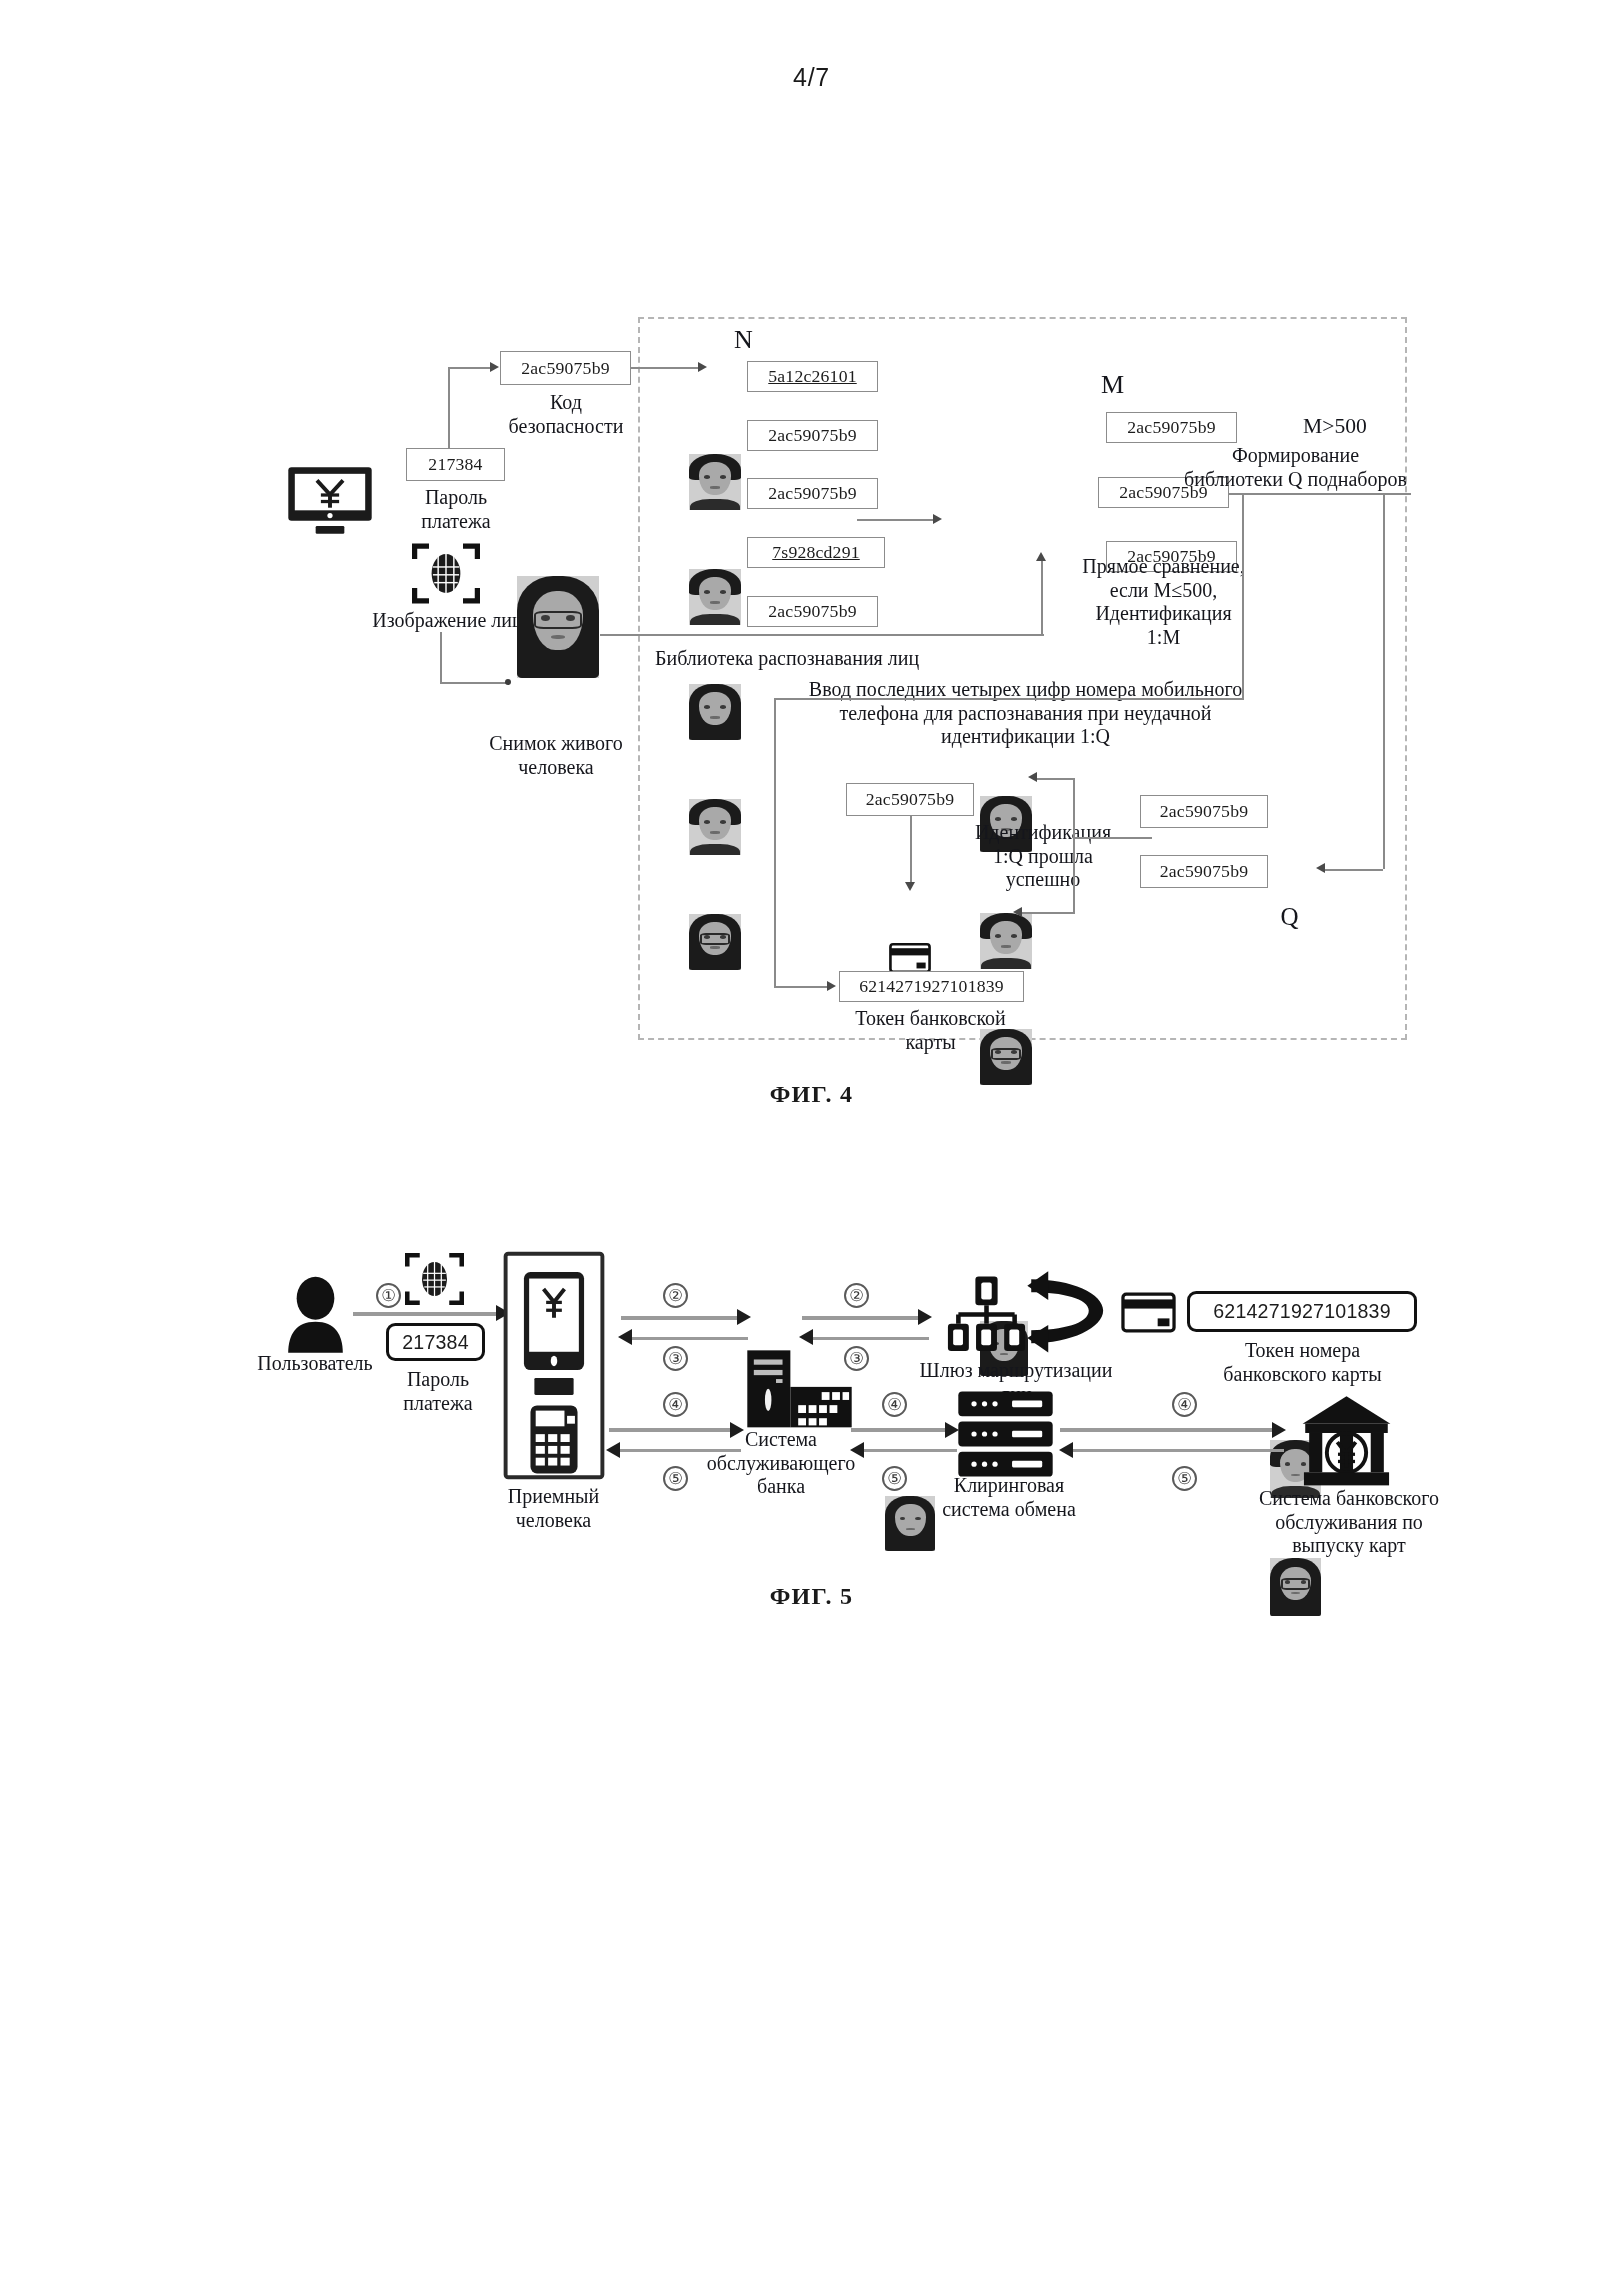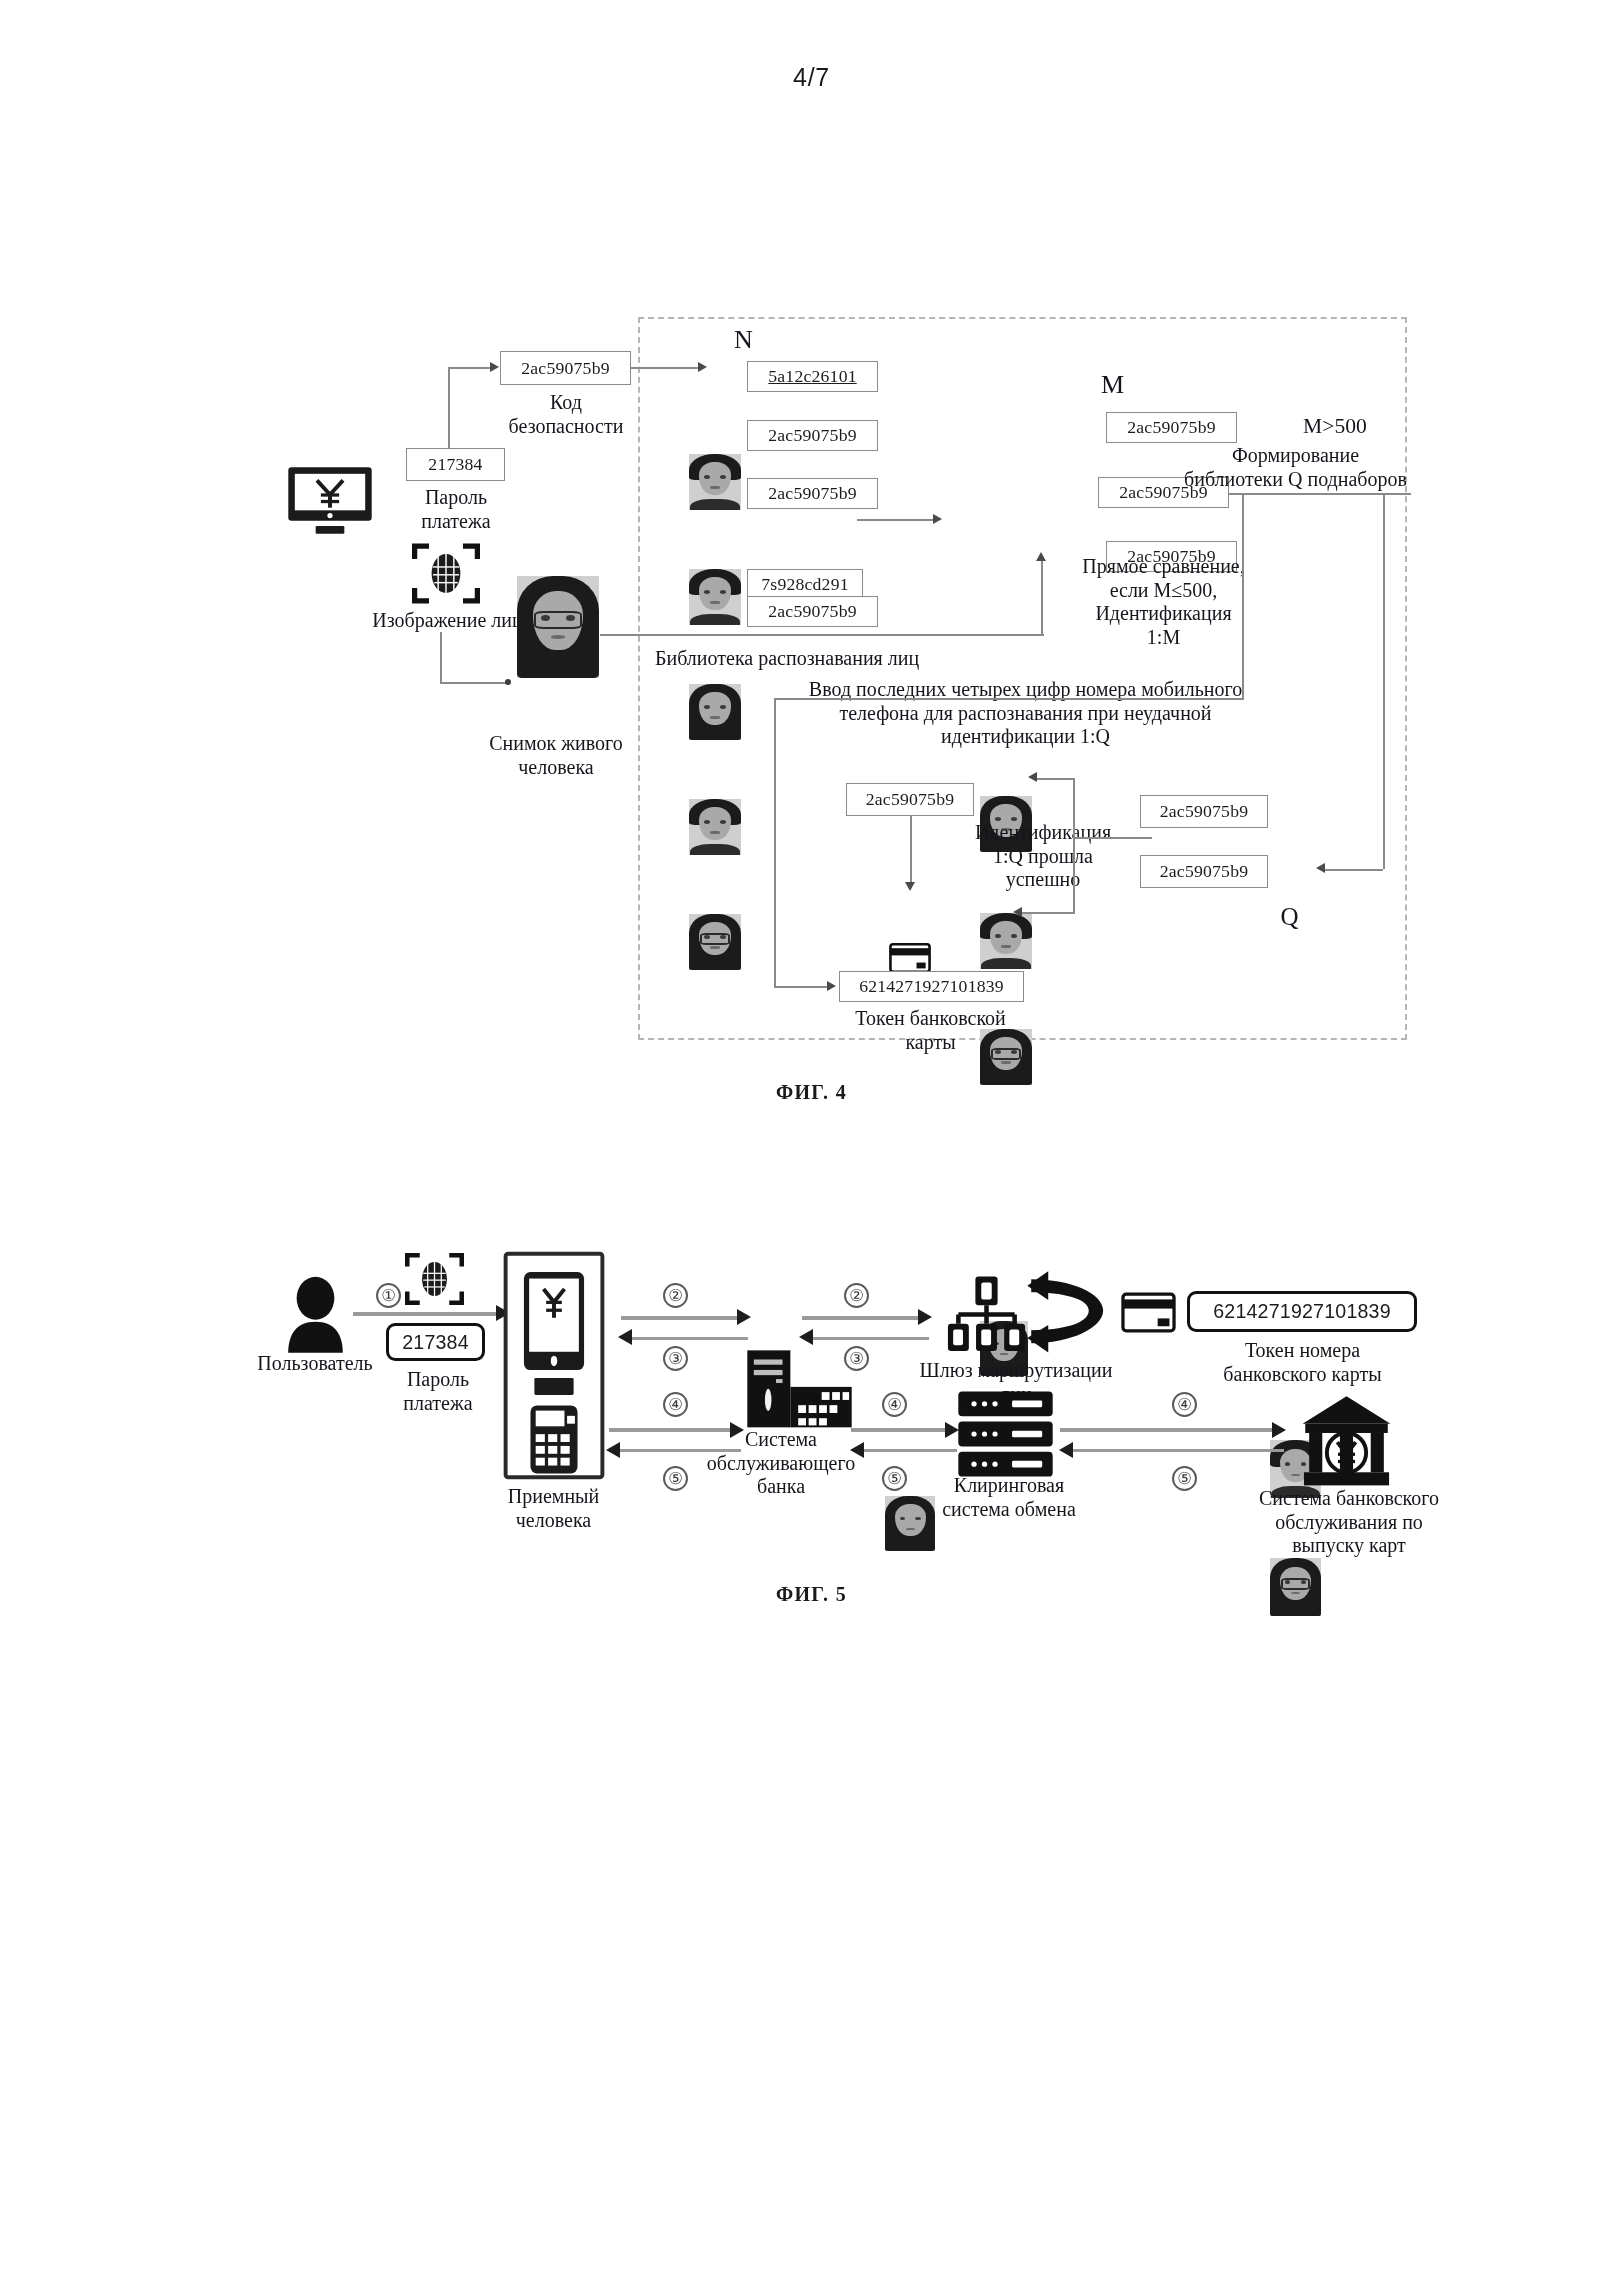--- a/index.html
+++ b/index.html
@@ -30,21 +30,21 @@
     font-size: 20px;
     line-height: 1.18;
     text-align: center;
     color: #15161c;
     white-space: pre-line;
   }
   .lbl-l { text-align: left; }
   .fig-caption {
     font-family: "Liberation Serif", serif;
     font-weight: bold;
-    font-size: 20px;
+    font-size: 24px;
     letter-spacing: 1.3px;
     text-align: center;
   }
 
   
   .chip {
     border: 1.3px solid #8c8c8c;
     background: #fff;
     font-family: "Liberation Serif", serif;
     font-size: 17.7px;
@@ -272,21 +272,21 @@
 <div class="abs chip" style="left:747px; top:478px; width:131px; height:31px;">2ac59075b9</div>
 
 <div class="abs face" style="left:689px; top:529px; width:52px; height:56px;">
   <div class="hair"></div>
     <div class="skin"></div>
     <div class="eye l"></div>
     <div class="eye r"></div>
     <div class="mouth"></div>
     <div class="shoulders"></div>
 </div>
-<div class="abs chip" style="left:747px; top:569px; width:116px; height:31px;">7s928cd291</div>
+<div class="abs chip" style="left:747px; top:537px; width:138px; height:31px;text-decoration:underline;">7s928cd291</div>
 
 <div class="abs face glasses" style="left:689px; top:588px; width:52px; height:56px;">
   <div class="hair long"></div>
     <div class="skin"></div>
     <div class="eye l"></div>
     <div class="eye r"></div>
     <div class="gl"></div>
     <div class="mouth"></div>
 </div>
 <div class="abs chip" style="left:747px; top:596px; width:131px; height:31px;">2ac59075b9</div>

